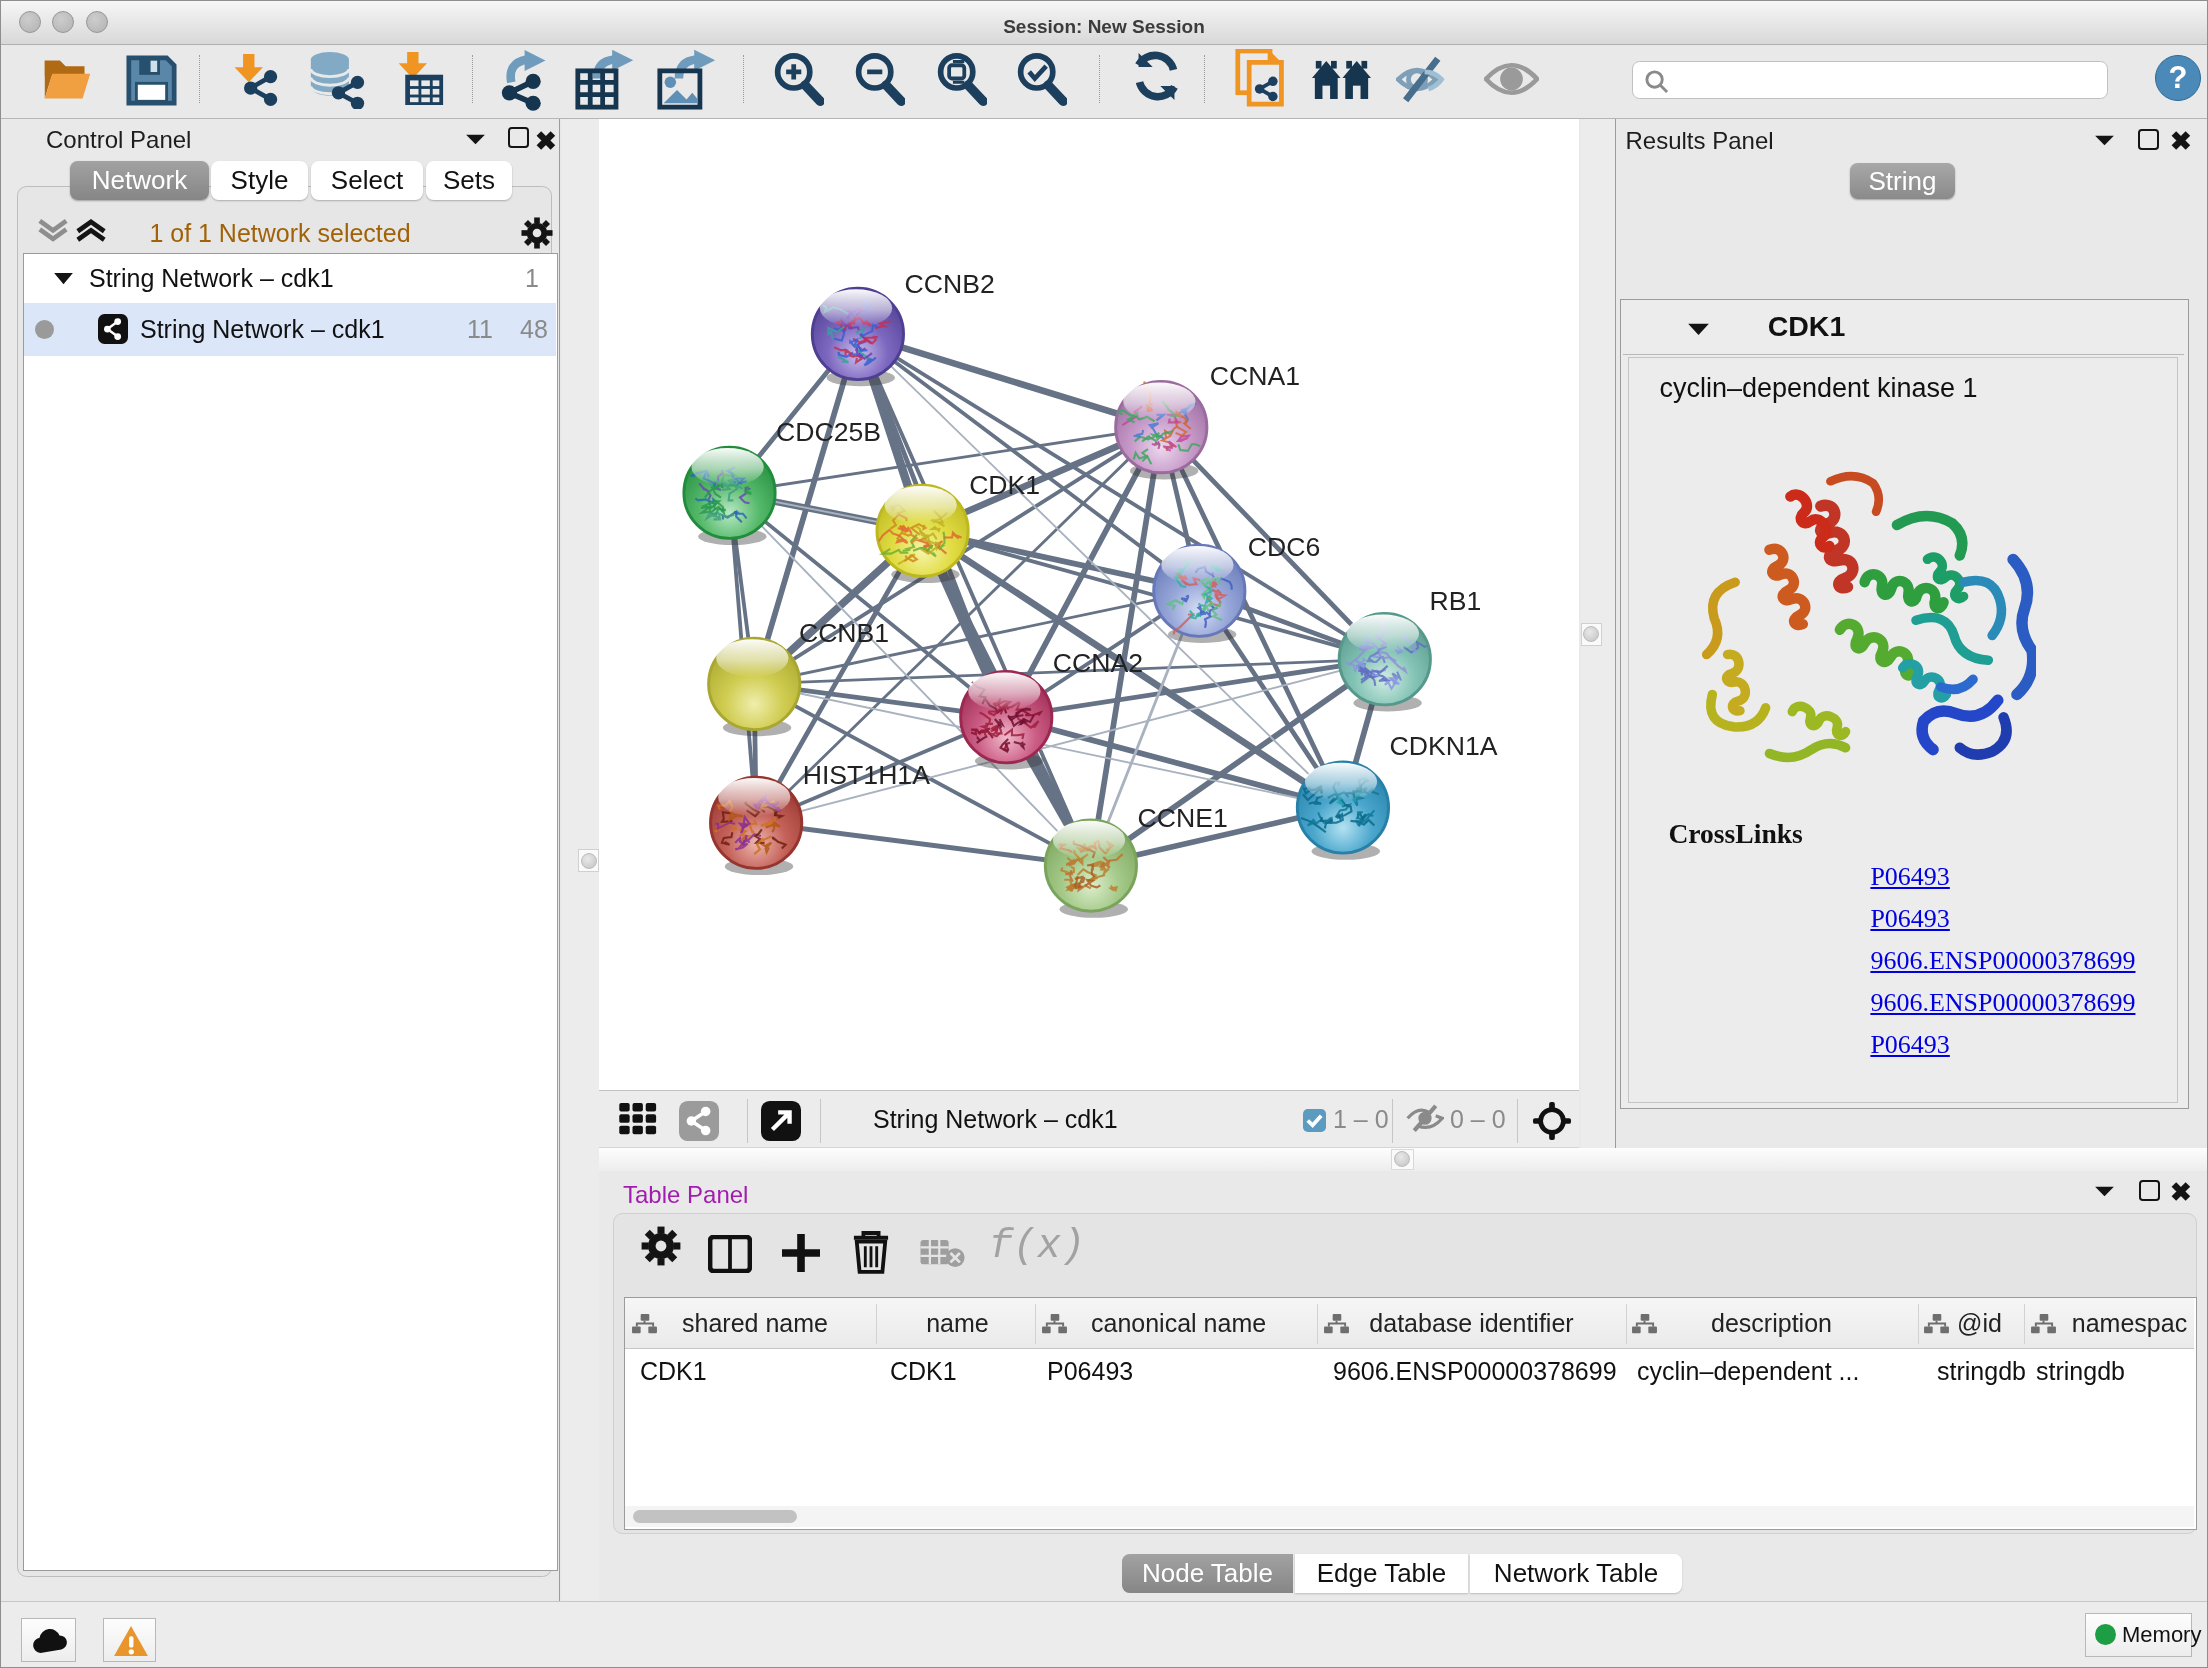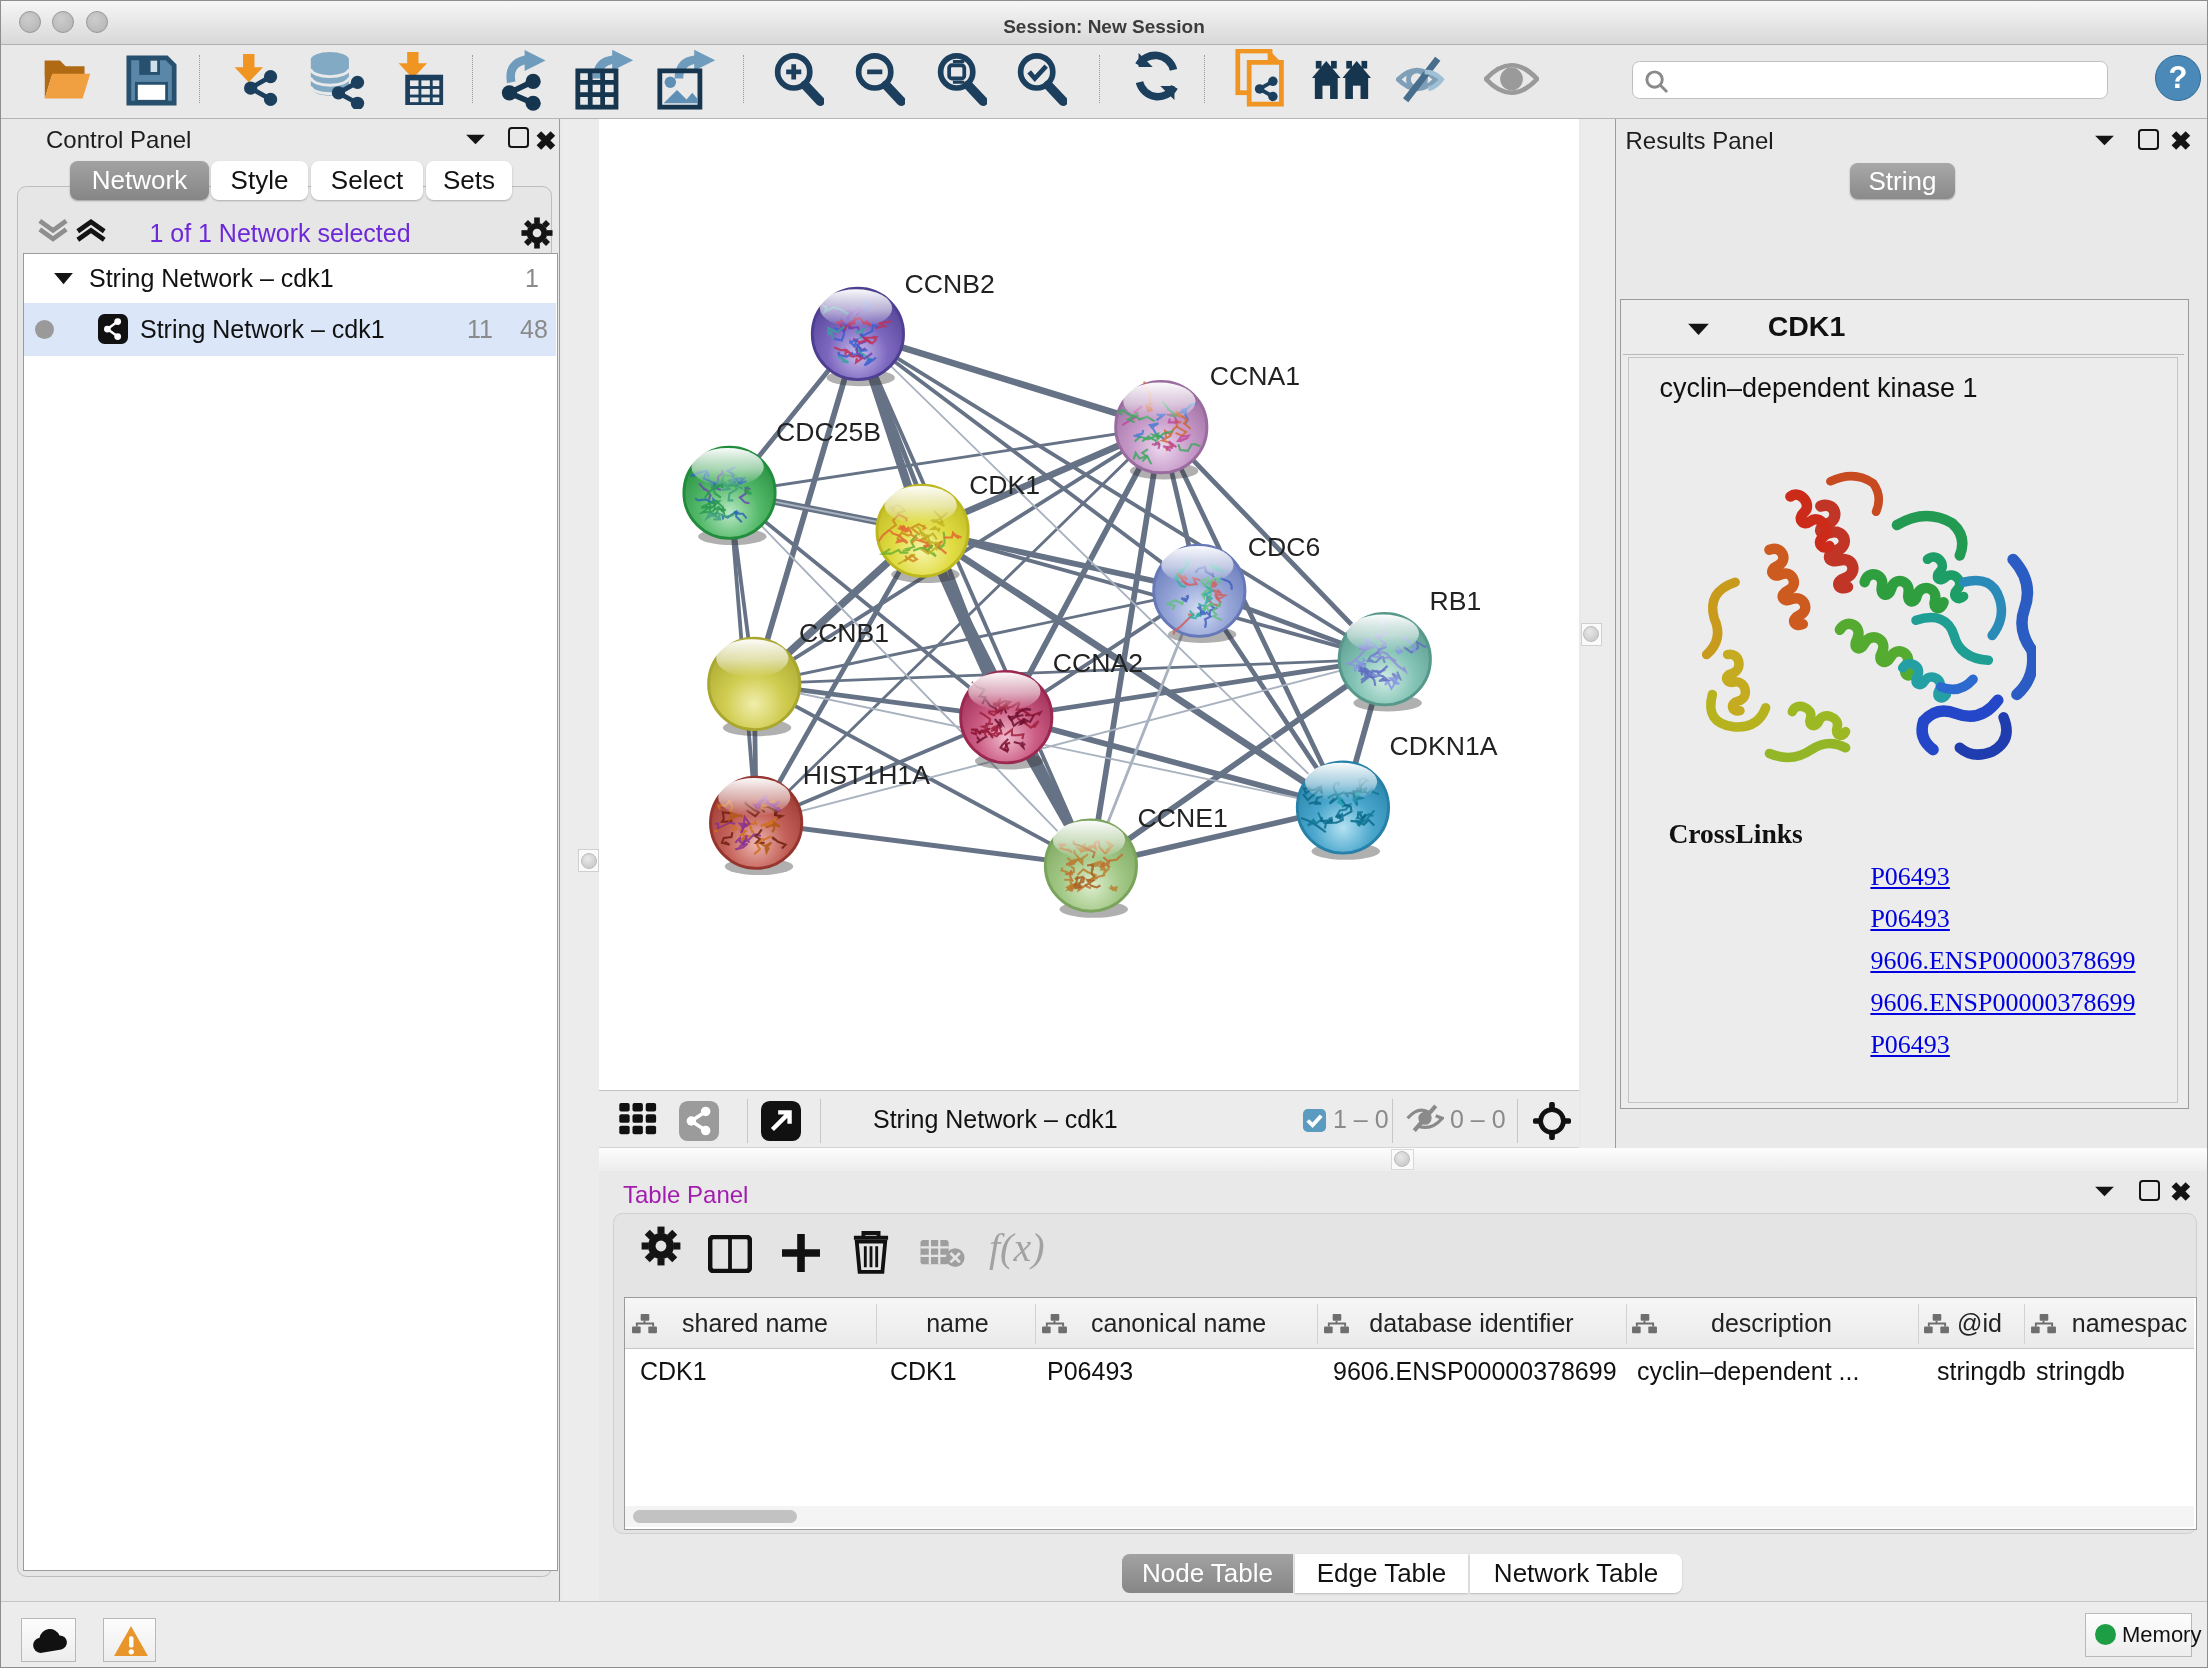--- a/index.html
+++ b/index.html
@@ -187,21 +187,21 @@
       <path d="M4 4 L18 14 L32 4" fill="none" stroke="#8e8e8e" stroke-width="5"></path>
       <path d="M4 13 L18 23 L32 13" fill="none" stroke="#8e8e8e" stroke-width="5"></path>
     </svg>
   </div>
 <div class="abs" style="left:74px;top:217px">
     <svg width="34" height="28.5" viewBox="0 0 36 30">
       <path d="M4 24 L18 14 L32 24" fill="none" stroke="#141414" stroke-width="5"></path>
       <path d="M4 15 L18 5 L32 15" fill="none" stroke="#141414" stroke-width="5"></path>
     </svg>
   </div>
-<div class="abs" style="left:0px;top:219px;width:560px;text-align:center;font-size:25px;color:#6d28d9">1 of 1 Network selected</div>
+<div class="abs" style="left:0px;top:219px;width:560px;text-align:center;font-size:25px;color:#a16207">1 of 1 Network selected</div>
 <svg class="abs" style="left:521px;top:217px" width="32" height="32" viewBox="0 0 34 34">
     <g fill="#141414">
       <circle cx="17" cy="17" r="11"></circle>
       <g>
         <rect x="14" y="0.5" width="6" height="6"></rect>
         <rect x="14" y="27.5" width="6" height="6"></rect>
         <rect x="0.5" y="14" width="6" height="6"></rect>
         <rect x="27.5" y="14" width="6" height="6"></rect>
         <rect x="14" y="0.5" width="6" height="6" transform="rotate(45 17 17)"></rect>
         <rect x="14" y="27.5" width="6" height="6" transform="rotate(45 17 17)"></rect>
@@ -843,21 +843,21 @@
       <path d="M2 8 h36 M12 8 v-5 h16 v5" stroke="#111" stroke-width="4" fill="none"></path>
       <path d="M5 12 h30 l-3 32 h-24 Z" fill="none" stroke="#111" stroke-width="4"></path>
       <path d="M14 17 v22 M20 17 v22 M26 17 v22" stroke="#111" stroke-width="3"></path>
     </svg>
 <svg class="abs" style="left:321px;top:67px" width="46" height="30" viewBox="0 0 48 32">
       <rect x="0" y="2" width="30" height="26" rx="3" fill="#9e9e9e"></rect>
       <path d="M0 10 h30 M0 19 h30 M10 2 v26 M20 2 v26" stroke="#e4e4e4" stroke-width="2.4"></path>
       <circle cx="37" cy="21" r="10" fill="#9e9e9e"></circle>
       <path d="M32 16 l10 10 M42 16 l-10 10" stroke="#e4e4e4" stroke-width="3"></path>
     </svg>
-<div class="abs" style="left:390px;top:53px;font-family:Liberation Serif, serif;font-style:italic;font-size:40px;color:#a2a2a2">f(x)</div>
+<div class="abs" style="left:390px;top:53px;font-family:Liberation Mono, monospace;font-style:italic;font-size:40px;color:#a2a2a2">f(x)</div>
 <div class="abs" style="left:25px;top:126px;width:1573px;height:233px;background:#fff;border:1.9px solid #9b9b9b">
   <div class="abs" style="left:0;top:0;width:1569px;height:51px;background:linear-gradient(#f6f6f6,#eaeaea);border-bottom:1.9px solid #c6c6c6">
 <svg class="abs" style="left:5.7px;top:15px" width="27" height="23" viewBox="0 0 28 24">
           <g fill="#6e6e6e">
             <rect x="10" y="1" width="9" height="7" rx="1"></rect>
             <rect x="1" y="14" width="9" height="7" rx="1"></rect>
             <rect x="18" y="14" width="9" height="7" rx="1"></rect>
           </g>
           <path d="M14 8 v4 M6 14 v-3 h17 v3" stroke="#6e6e6e" stroke-width="2" fill="none"></path>
         </svg>

